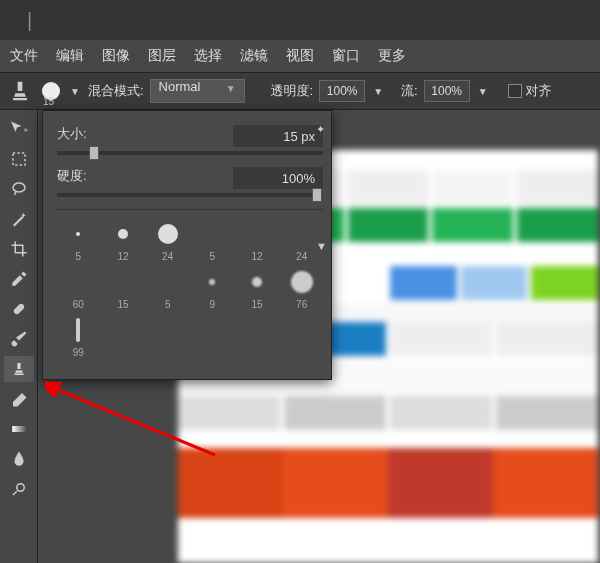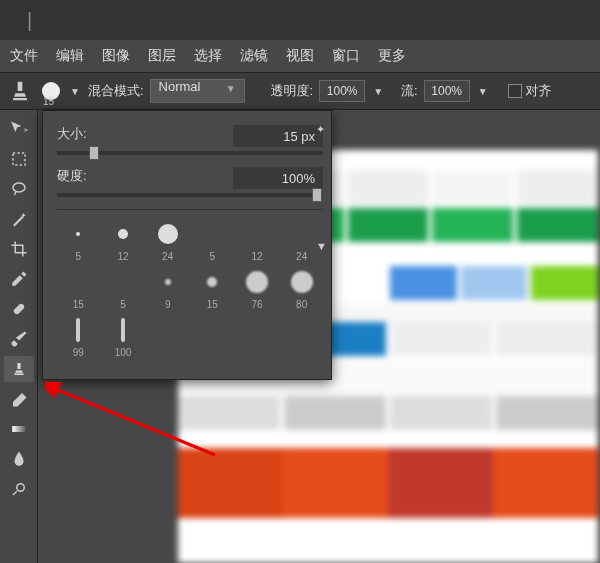--- a/index.html
+++ b/index.html
@@ -278,20 +278,26 @@
         <div>12</div>
       </div>
       <div class="bcell">
         <div class="shape">
           <div class="soft" style="width: 30px; height: 30px;"></div>
         </div>
         <div>24</div>
       </div>
       <div class="bcell">
         <div class="shape">
+          <div class="soft" style="width: 30px; height: 30px;"></div>
+        </div>
+        <div>60</div>
+      </div>
+      <div class="bcell">
+        <div class="shape">
           <div class="soft" style="width: 16px; height: 16px;"></div>
         </div>
         <div>15</div>
       </div>
       <div class="bcell">
         <div class="shape">
           <div class="soft" style="width: 12px; height: 12px;"></div>
         </div>
         <div>5</div>
       </div>
@@ -308,35 +314,23 @@
         <div>15</div>
       </div>
       <div class="bcell">
         <div class="shape">
           <div class="c" style="width: 22px; height: 22px; background: rgb(204, 204, 204); filter: blur(1px);"></div>
         </div>
         <div>76</div>
       </div>
       <div class="bcell">
         <div class="shape">
-          <div class="c" style="width: 22px; height: 22px; background: rgb(204, 204, 204); filter: blur(1px);"></div>
-        </div>
-        <div>80</div>
-      </div>
-      <div class="bcell">
-        <div class="shape">
           <div style="width: 4px; height: 24px; background: rgb(204, 204, 204); border-radius: 2px;"></div>
         </div>
         <div>99</div>
-      </div>
-      <div class="bcell">
-        <div class="shape">
-          <div style="width: 4px; height: 24px; background: rgb(204, 204, 204); border-radius: 2px;"></div>
-        </div>
-        <div>100</div>
       </div>
     </div>
 </div>
 
 <svg class="arrow" viewBox="0 0 180 80">
   <defs>
       <marker id="ah" markerWidth="10" markerHeight="10" refX="2" refY="3" orient="auto">
         <path d="M0,0 L0,6 L8,3 z" fill="#e80000"></path>
       </marker>
     </defs>

